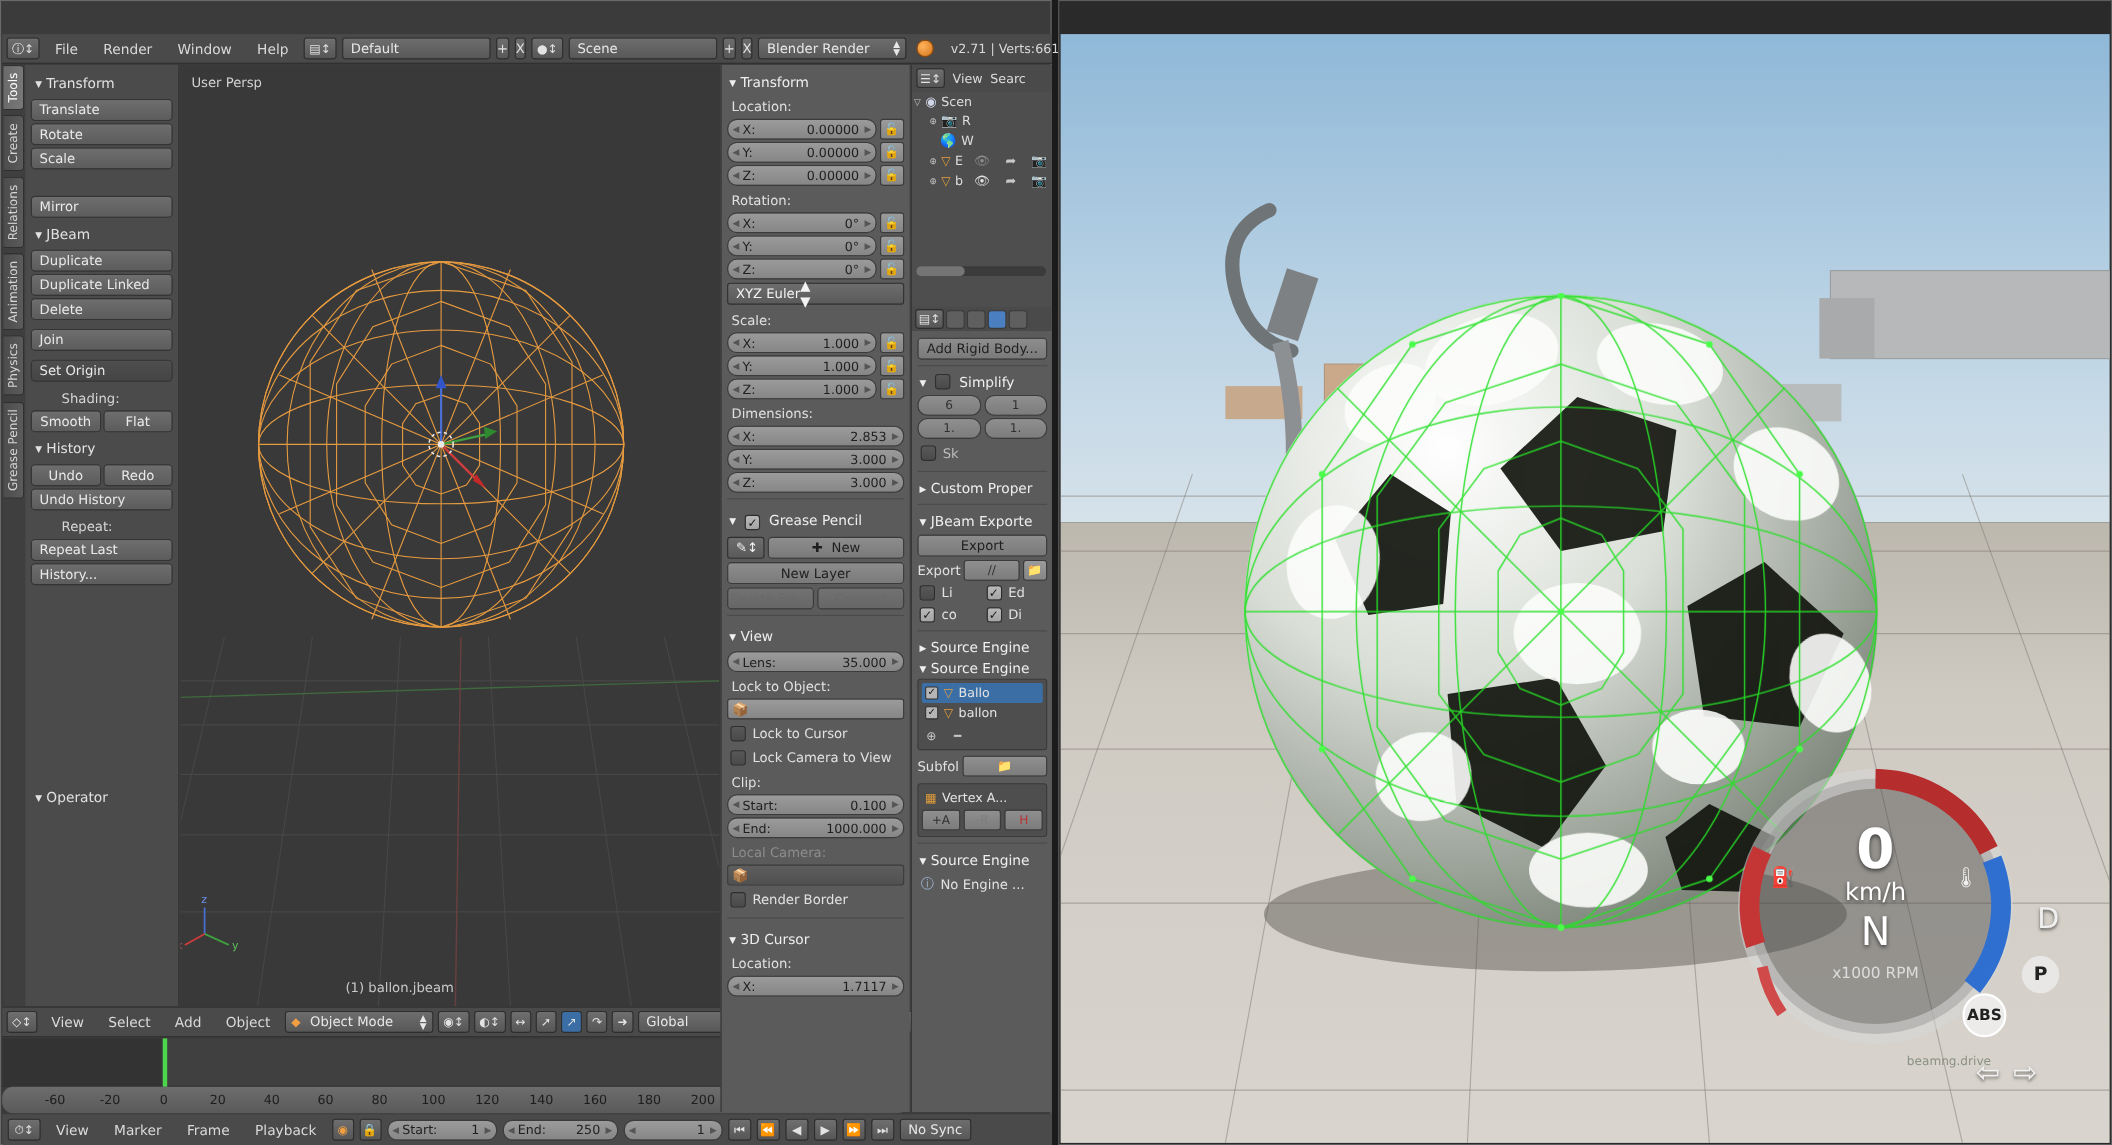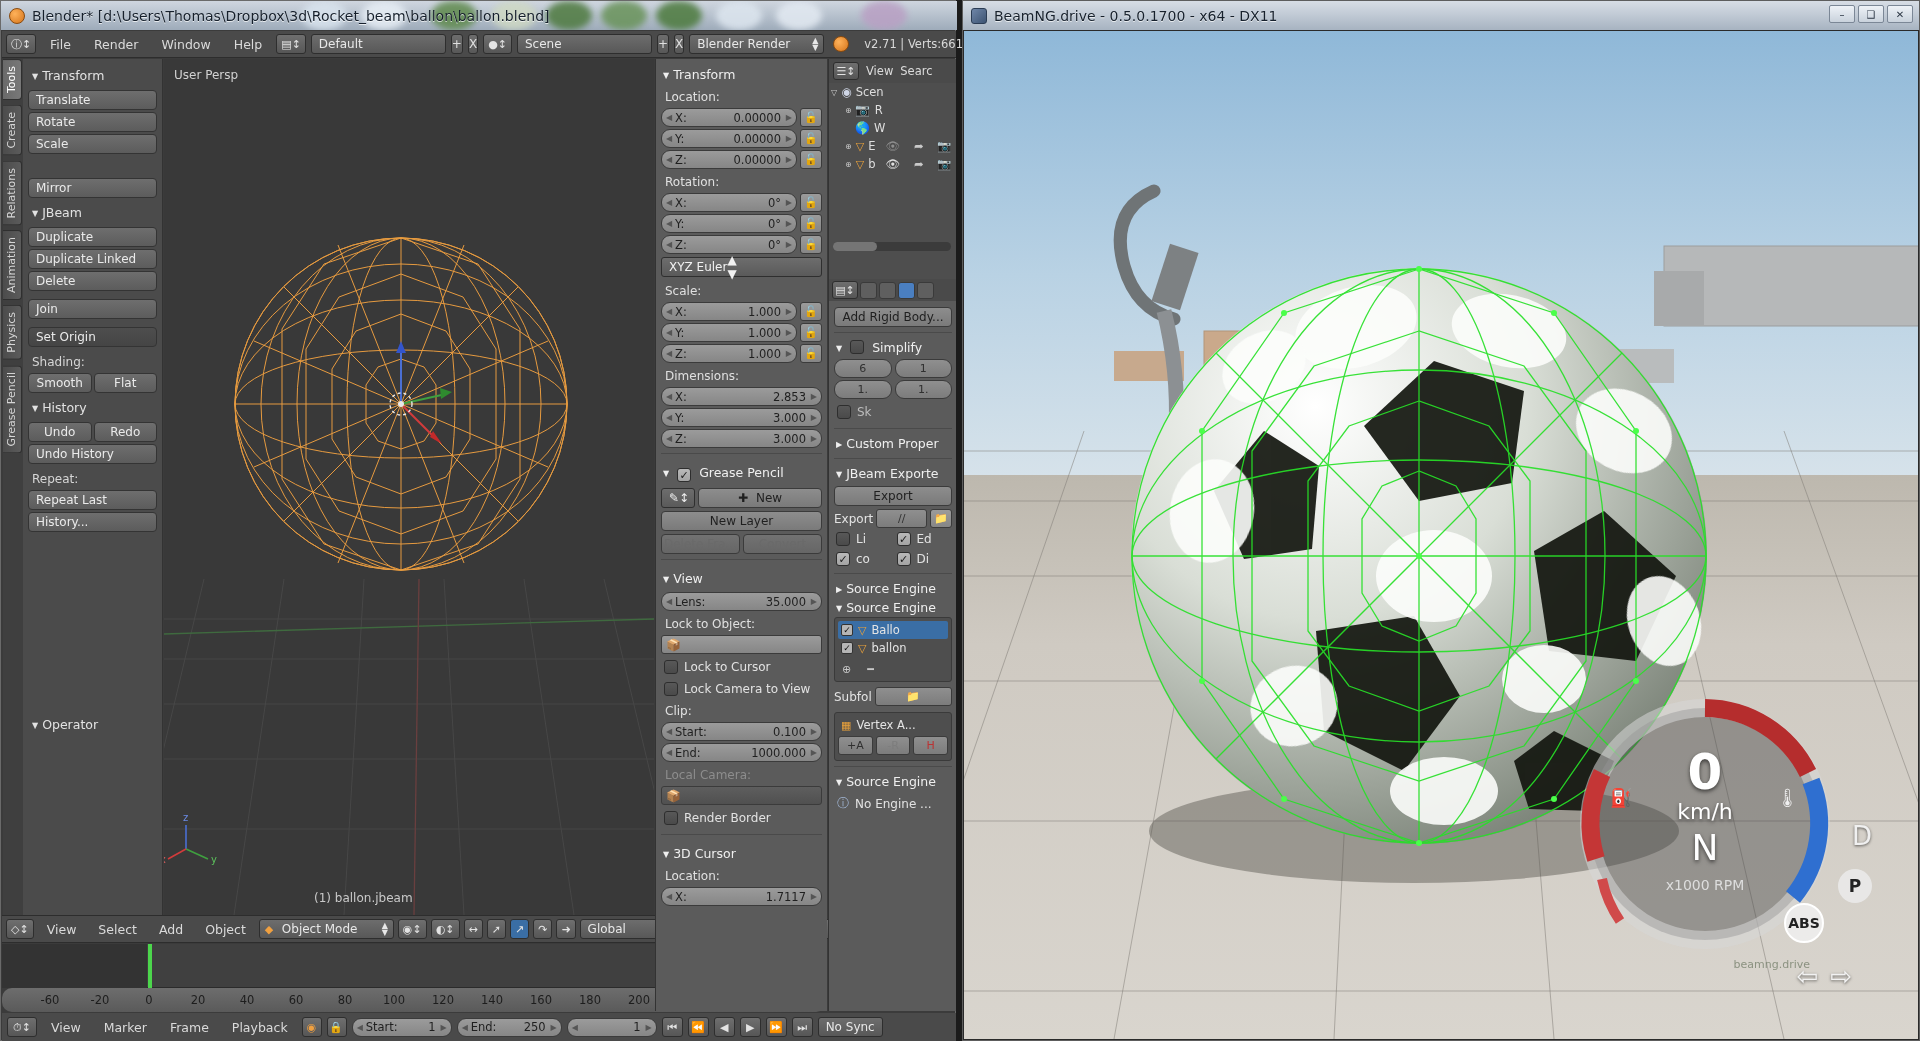--- a/index.html
+++ b/index.html
@@ -47,21 +47,21 @@
 
   .toolshelf{ position:absolute; left:22px; top:58px; width:140px; height:856px;
     background:#4b4b4b; border-right:1px solid #333; padding:4px 5px; overflow:hidden;}
   .sect-h{ color:#e2e2e2; font-size:12.5px; padding:5px 2px 5px 4px; font-weight:normal;}
   .tri{ display:inline-block; font-size:8px; margin-right:4px; vertical-align:1px;}
   .tbtn{ display:block; width:100%; height:20px; margin:2px 0;
     background:linear-gradient(180deg,#6e6e6e,#5c5c5c); border:1px solid #343434;
     border-radius:4px; color:#eaeaea; font-size:12px; line-height:18px; padding-left:7px;
     text-align:left; white-space:nowrap; overflow:hidden;}
   .tbtn.dark{ background:linear-gradient(180deg,#4e4e4e,#454545); }
-  .tlabel{ color:#d6d6d6; font-size:12px; padding:6px 2px 2px 4px;}
+  .tlabel{ color:#d6d6d6; font-size:12px; padding:6px 2px 2px 4px;margin-left:24px;}
   .trow{ display:flex; gap:2px; margin:2px 0;}
   .trow .tbtn{ margin:0; text-align:center; padding-left:0;}
 
   
   .viewport{ position:absolute; left:163px; top:58px; width:490px; height:856px;
     background:#393939; overflow:hidden;}
   .vp-text{ position:absolute; left:10px; top:9px; color:#d2d2d2; font-size:12px;}
   .vp-obj{ position:absolute; left:150px; bottom:10px; color:#c9c9c9; font-size:12px;}
 
   
@@ -183,34 +183,20 @@
     color:#f2f2f2; font-size:26px; text-shadow:0 1px 3px rgba(0,0,0,.6);}
   .credit{ position:absolute; right:70px; bottom:28px; color:rgba(120,130,110,.8); font-size:11px;}
 </style>
 </head>
 <body>
 
 <div class="root">
 
   <div class="blender">
 
-    <div class="bl-titlebar">
-      <div class="blob" style="left:300px;background:#d9e4ee;"></div>
-      <div class="blob" style="left:360px;background:#e7eef5;"></div>
-      <div class="blob" style="left:430px;background:#5f8a4d;"></div>
-      <div class="blob" style="left:490px;background:#cfd9c4;"></div>
-      <div class="blob" style="left:545px;background:#4e7a3f;"></div>
-      <div class="blob" style="left:600px;background:#69935a;"></div>
-      <div class="blob" style="left:655px;background:#4c7a3d;"></div>
-      <div class="blob" style="left:715px;background:#dde6ef;"></div>
-      <div class="blob" style="left:775px;background:#e3eaf2;"></div>
-      <div class="blob" style="left:860px;background:#b9a0c4;"></div>
-      <div class="bl-logo"></div>
-      <div class="bl-title-text">Blender* [d:\Users\Thomas\Dropbox\3d\Rocket_beam\ballon\ballon.blend]</div>
-    </div>
 
     <div class="bl-topbar">
       <div class="icobox" style="width:30px">ⓘ↕</div>
       <div class="menu-item">File</div>
       <div class="menu-item">Render</div>
       <div class="menu-item">Window</div>
       <div class="menu-item">Help</div>
       <div class="icobox" style="width:30px">▤↕</div>
       <div class="dropdown" style="width:150px">
         <span>Default</span>
@@ -789,29 +775,20 @@
         </div>
         <div class="cbrow">
           <span style="color:#9fb3d0;font-size:12px">ⓘ</span>
           <span class="cbl">No Engine ...</span>
         </div>
       </div>
     </div>
   </div>
 
   <div class="beam">
-    <div class="beam-title">
-      <div class="beam-ico"></div>
-      <div class="t">BeamNG.drive - 0.5.0.1700 - x64 - DX11</div>
-      <div class="wbtns">
-        <div class="wbtn">–</div>
-        <div class="wbtn">❑</div>
-        <div class="wbtn">✕</div>
-      </div>
-    </div>
 
     <div class="beam-view">
       <div class="sky"></div>
       <div class="ground"></div>
 
       <svg width="954" height="1008" style="position:absolute;left:0;top:0;">
 
         <rect x="700" y="215" width="260" height="80" fill="#b6b8b9" stroke="#9b9d9e"></rect>
         <rect x="690" y="240" width="50" height="55" fill="#a8aaab"></rect>
         <rect x="240" y="300" width="90" height="48" fill="#caa98b" stroke="#b2957a"></rect>

